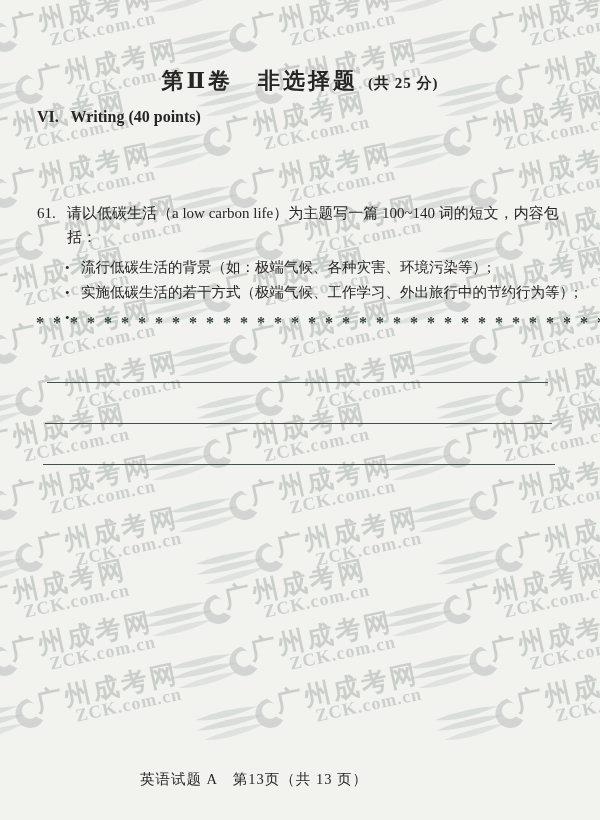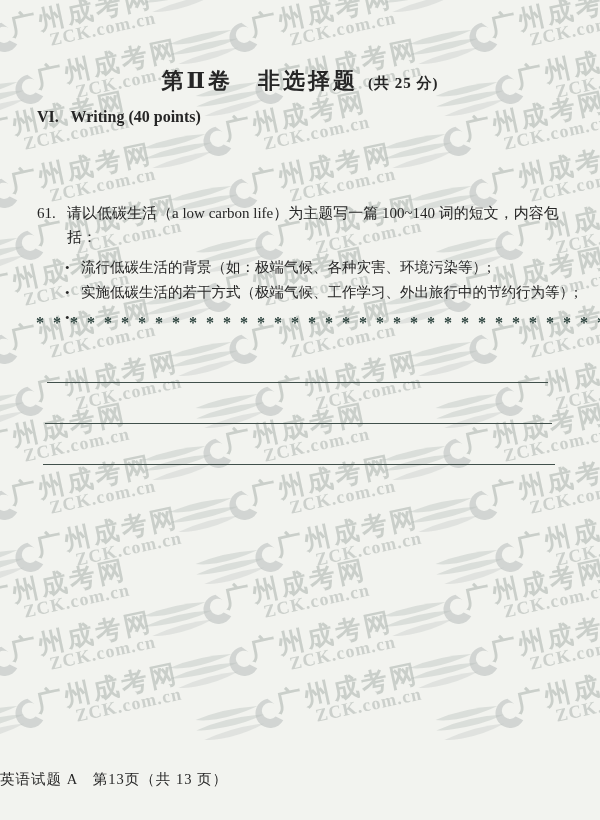--- a/index.html
+++ b/index.html
@@ -61,21 +61,21 @@
   .task .marker{flex:0 0 16px;font-size:13px;}
   .separator{
     position:absolute;top:314px;left:36px;width:520px;
     font-size:16px;font-weight:bold;color:#2c423d;
     letter-spacing:1px;word-spacing:3px;white-space:nowrap;
   }
   .answer-lines{position:absolute;inset:0;}
   .answer-line{position:absolute;height:0;border-top:1.7px solid #41504b;}
   .page-footer{
     position:absolute;top:770px;left:0;width:508px;
-    text-align:left;font-size:14.5px;letter-spacing:1px;
+    text-align:center;font-size:14.5px;letter-spacing:1px;
   }
 </style>
 </head>
 <body>
 
 <svg width="0" height="0" style="position:absolute">
   <defs>
     <symbol id="flameG" viewBox="0 0 130 52">
       <path d="M2 14 Q42 6 88 13 Q58 20 30 19 Q14 18 2 14 Z" fill="#c7ccc9" opacity="0.55"></path>
       <path d="M0 28 Q48 18 94 26 Q60 34 24 31 Q8 30 0 28 Z" fill="#c7ccc9" opacity="0.55"></path>

